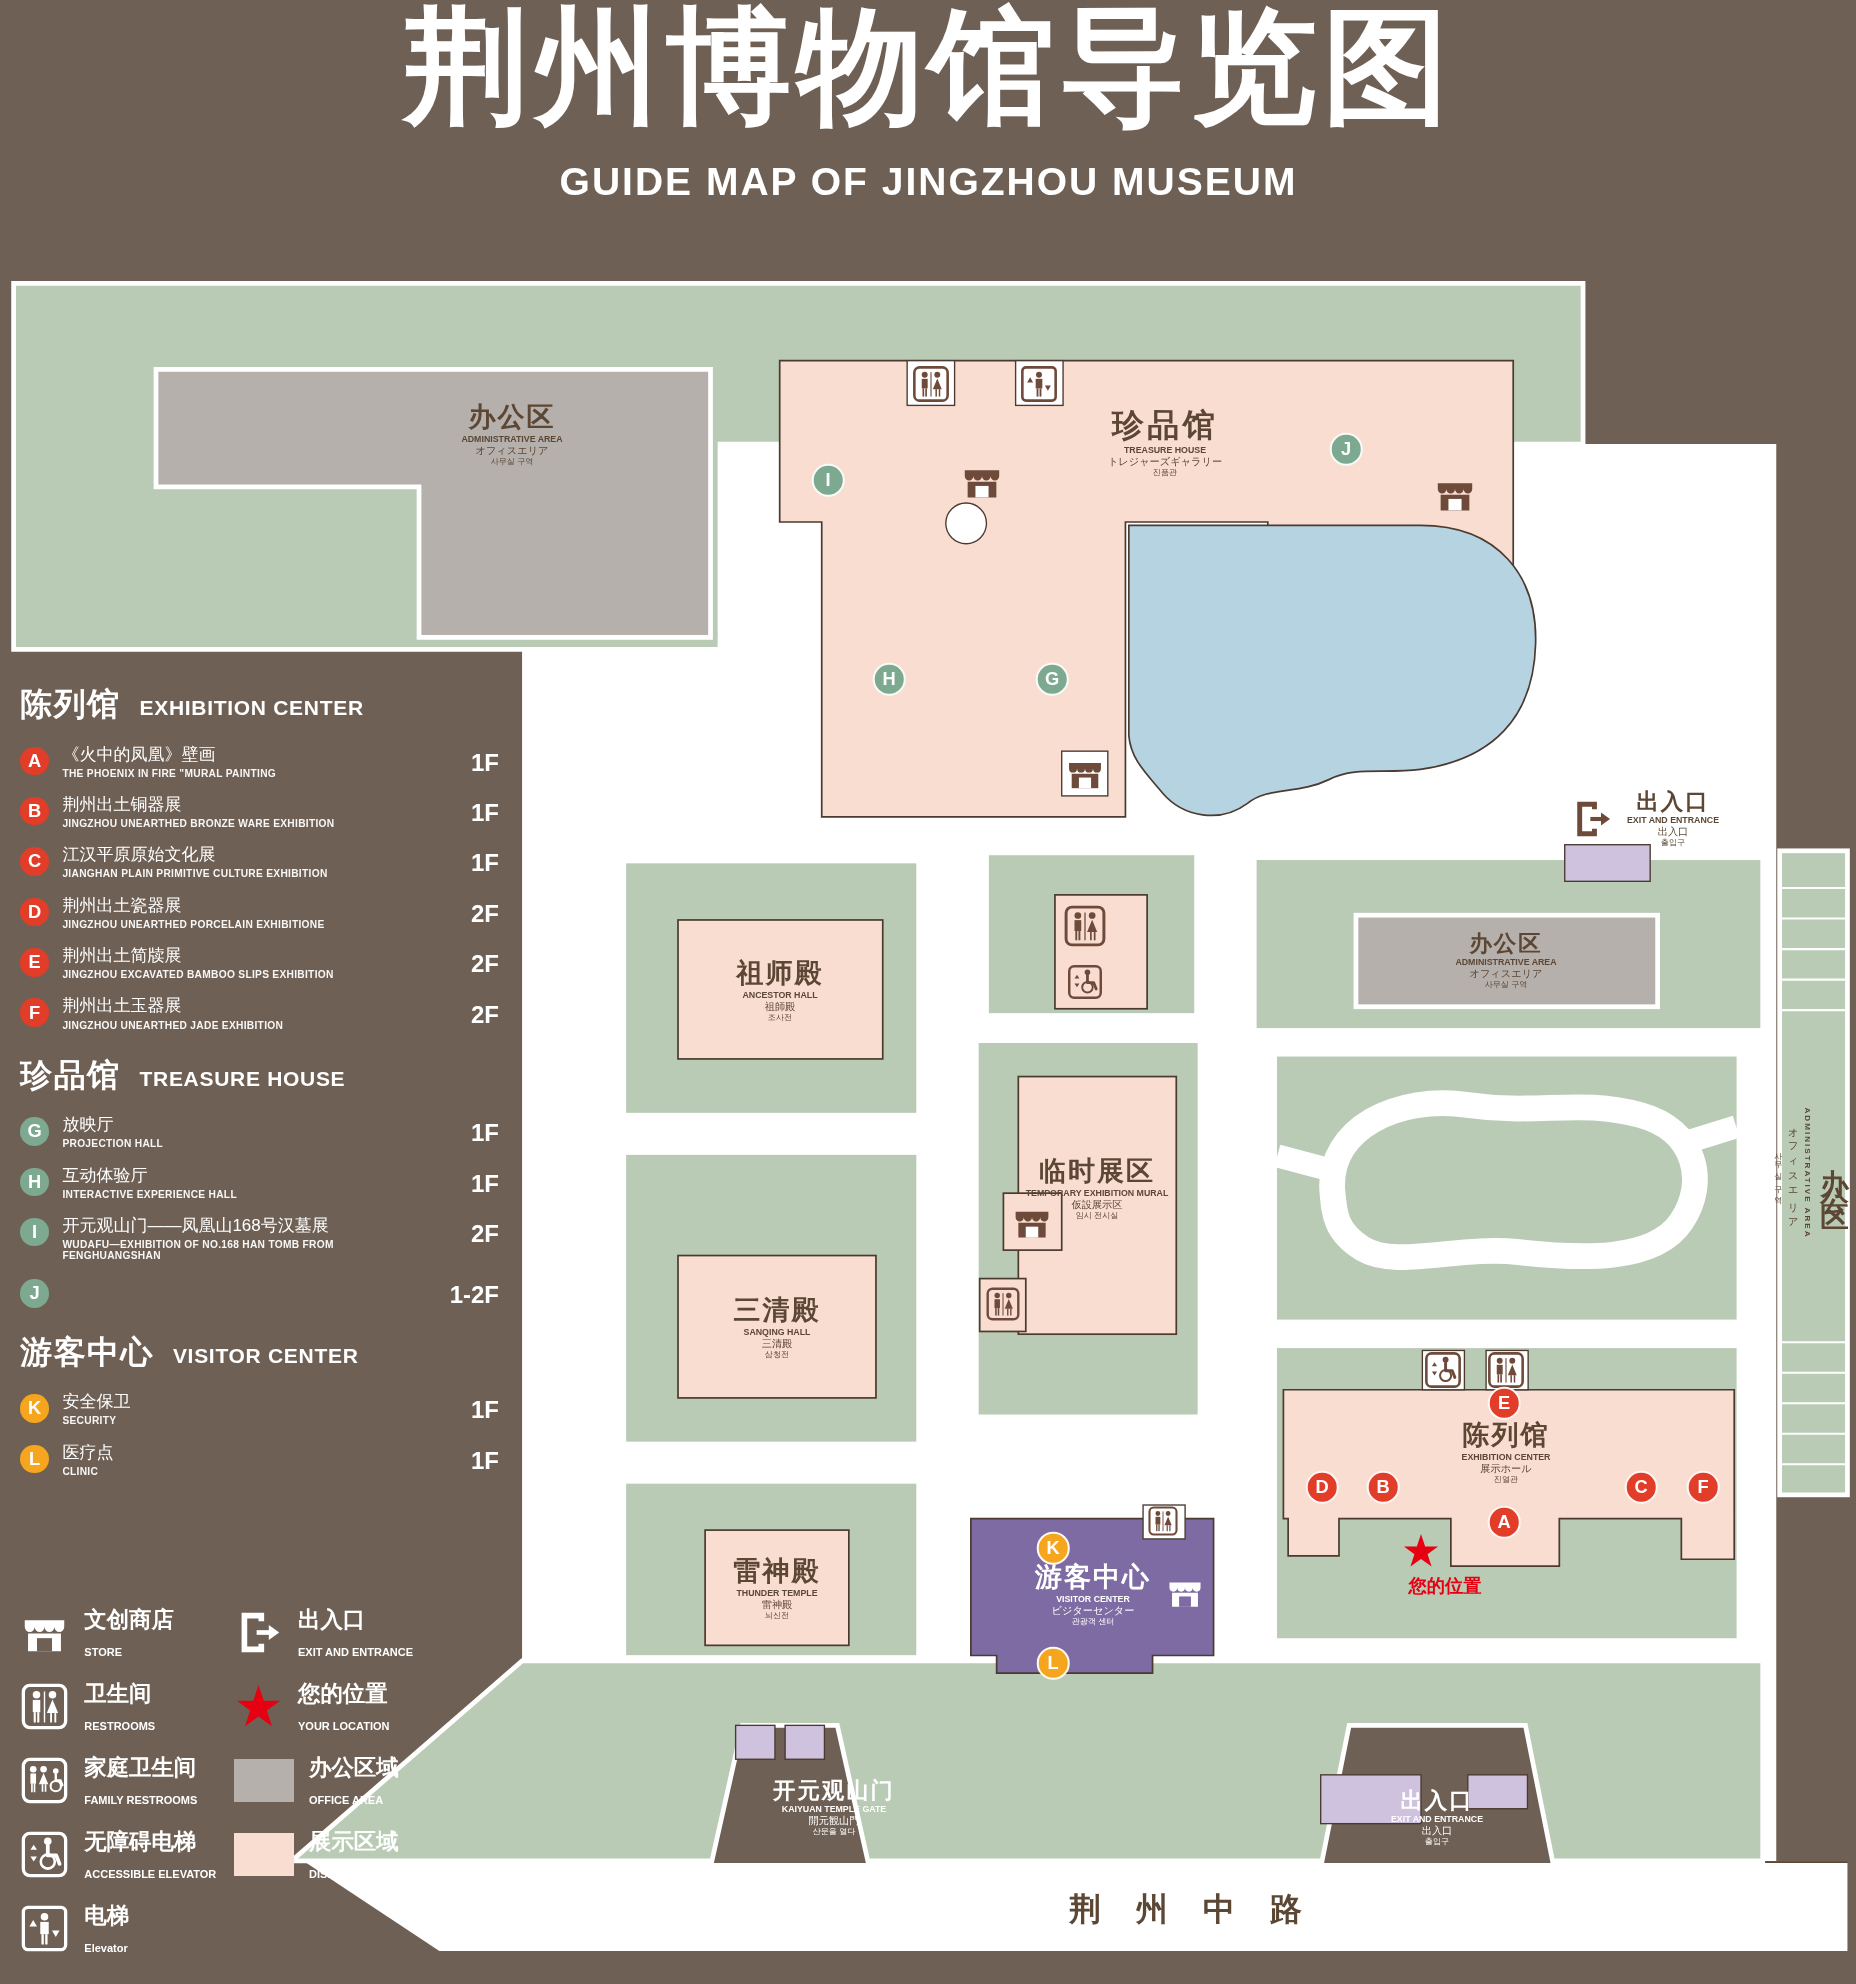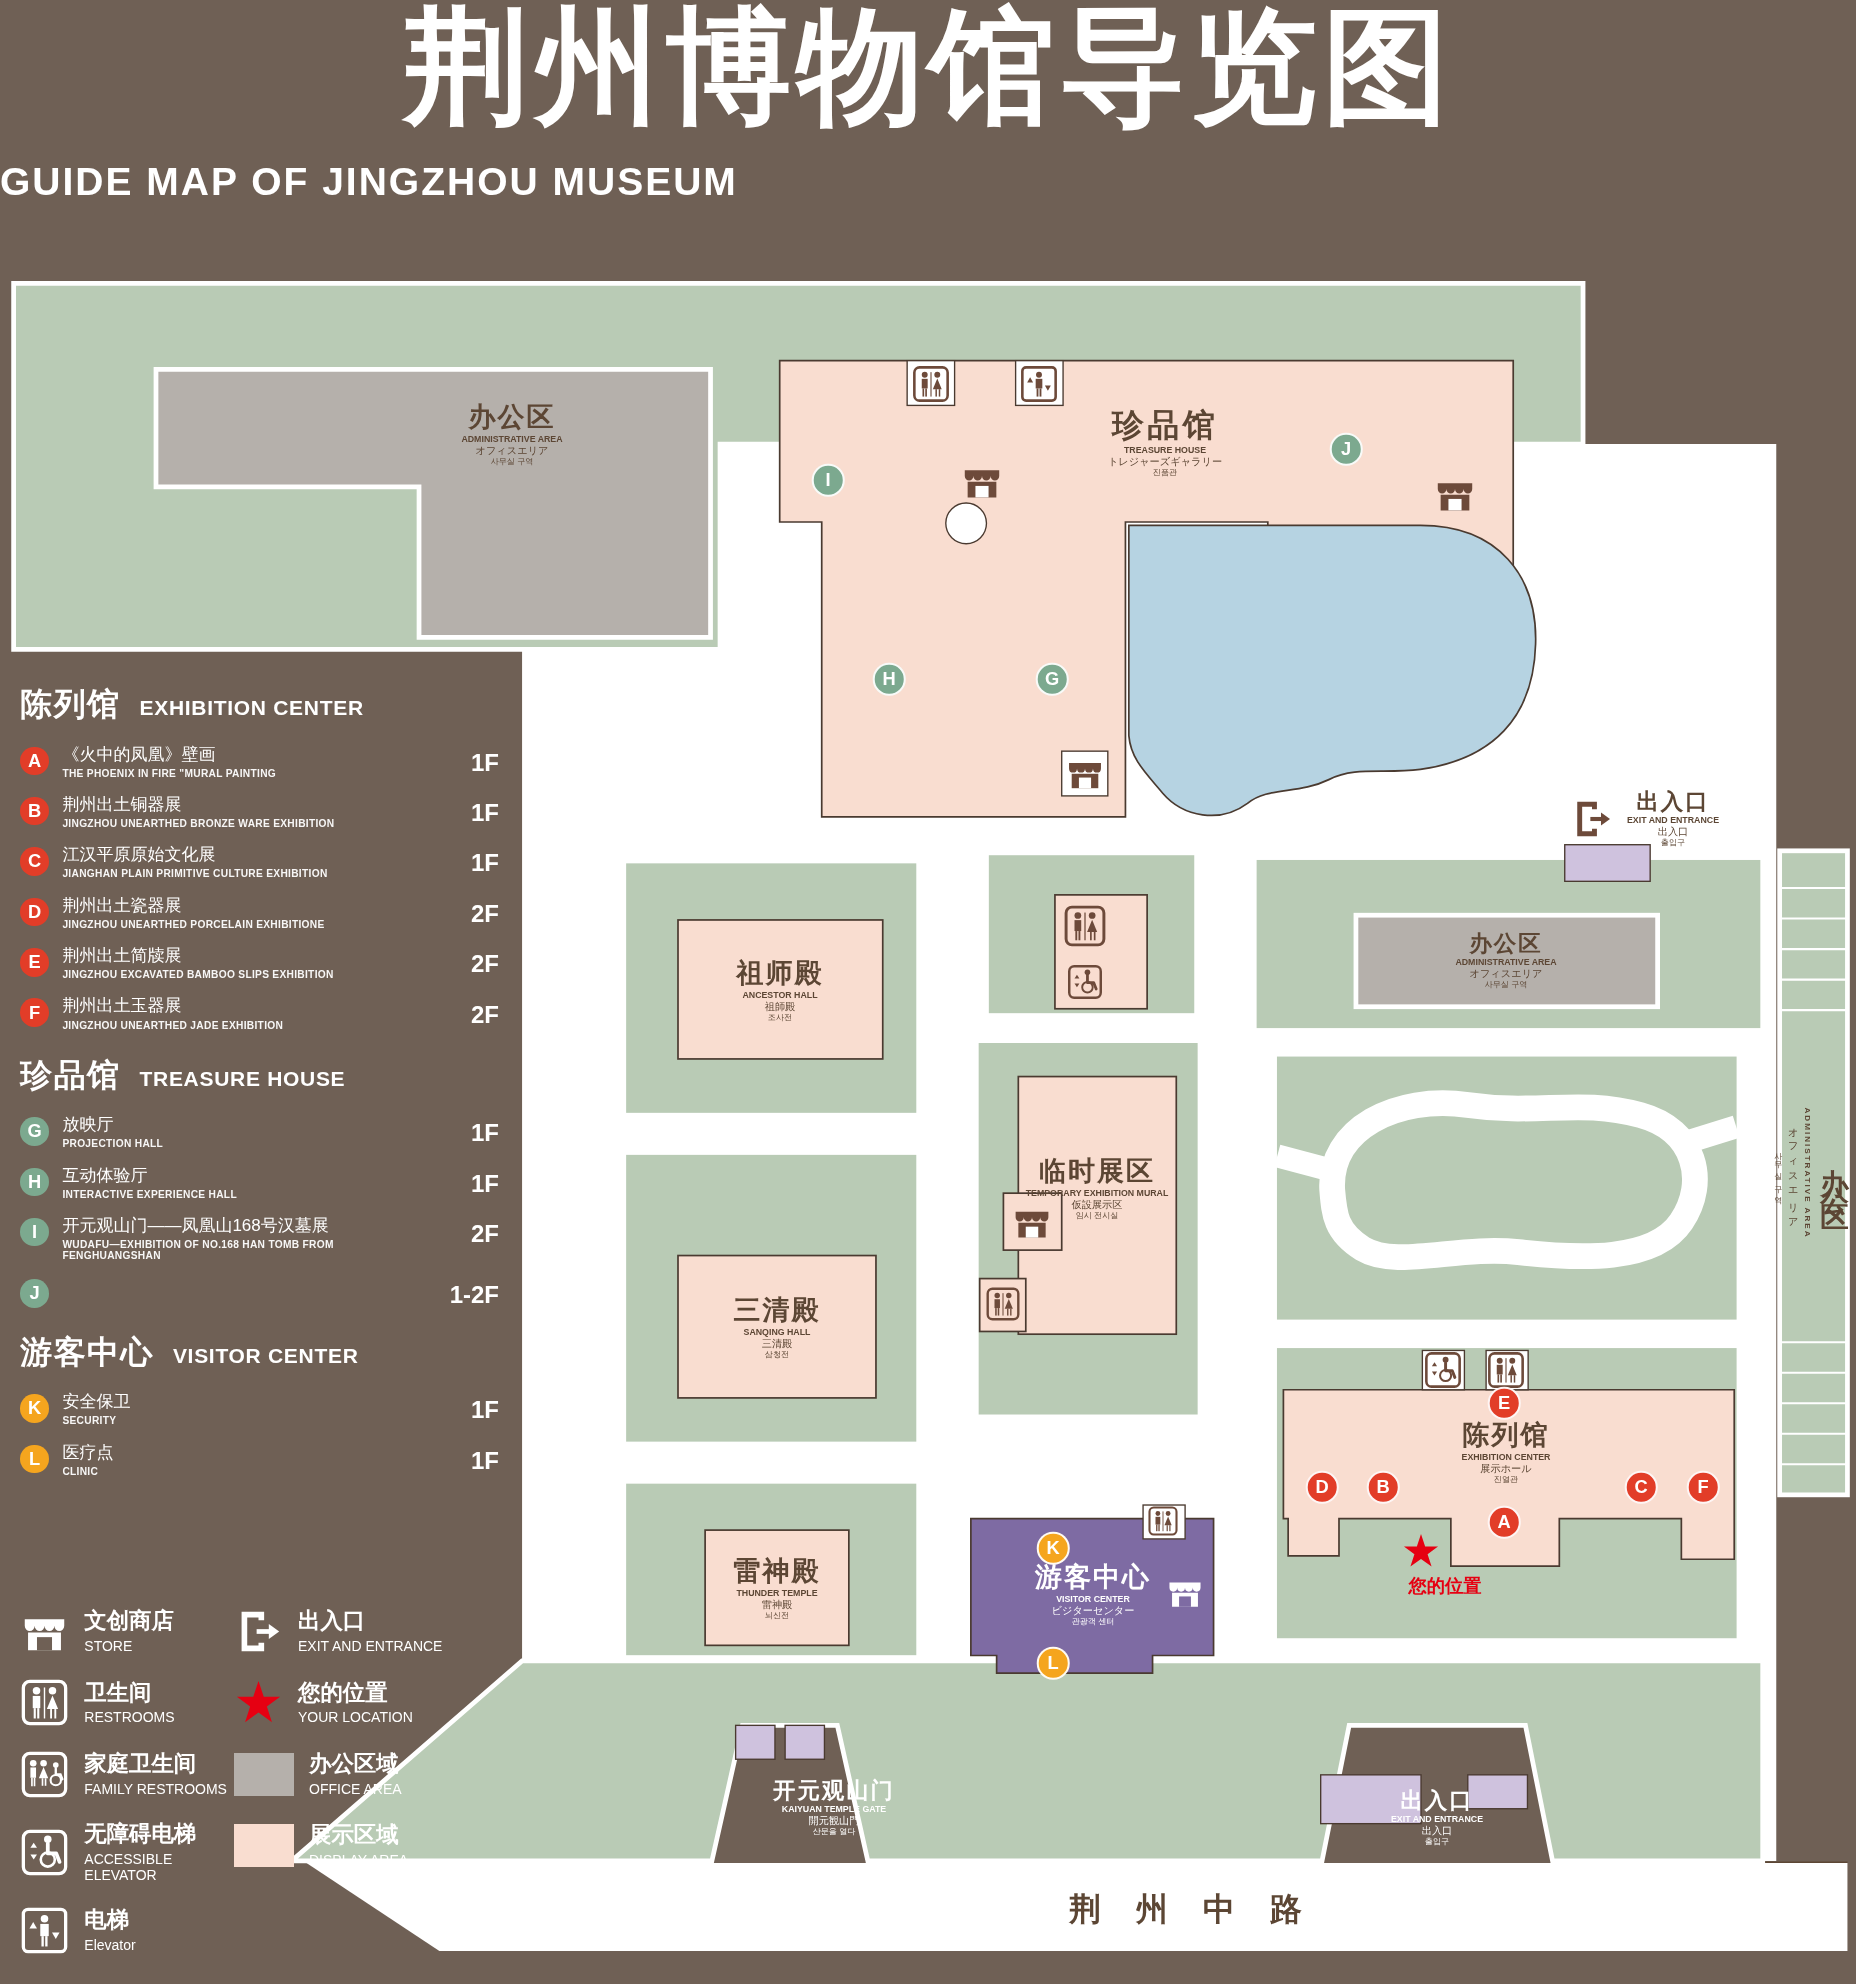--- a/index.html
+++ b/index.html
@@ -1,20 +1,20 @@
 <!DOCTYPE html>
 <html style="font-size:11px"><head>
 <meta charset="utf-8">
 <style>
   html,body{margin:0;padding:0;width:1857px;height:1985px;background:#6f6055;
     font-family:"Liberation Sans",sans-serif;position:relative;overflow:hidden;}
   
   #main-title{position:absolute;top:-12.2px;left:0;width:1857px;text-align:center;color:#fff;
     font-size:126px;font-weight:bold;letter-spacing:5.4px;line-height:1.25;z-index:5;}
-  #sub-title{position:absolute;top:160px;left:0;width:1857px;text-align:left;color:#fff;
+  #sub-title{position:absolute;top:160px;left:0;width:1857px;text-align:center;color:#fff;
     font-size:39px;font-weight:bold;letter-spacing:2px;z-index:5;}
   
   #map{position:absolute;left:0;top:0;width:1857px;height:1985px;border-radius:31px;}
   .map-svg{position:absolute;left:0;top:0;}
   .green{fill:#b9cbb5;stroke:#ffffff;stroke-width:7;}
   .pink{fill:#f9ddd0;stroke:#4a3a30;stroke-width:2.5;}
   .grayb{fill:#b5b0ab;stroke:#ffffff;stroke-width:7;}
   .lpurple{fill:#cfc2de;stroke:#4a3a30;stroke-width:2;}
   .whitebox{fill:#ffffff;stroke:#4a3a30;stroke-width:2;}
   .map-label{position:absolute;transform:translate(-50%,-50%);text-align:center;color:#5c4634;
@@ -53,21 +53,21 @@
   .l-en{font-size:10.2px;font-weight:bold;opacity:.95;margin-top:2.7px;max-width:366px;letter-spacing:0.3px;}
   .l-floor{position:absolute;right:16.3px;top:4.1px;font-size:24px;font-weight:bold;}
   .symbol-col{position:absolute;z-index:10;}
   #symbols-col1{left:20.3px;top:1608px;width:207px;}
   #symbols-col2{left:234px;top:1608px;width:292px;}
   .symbol-item{display:flex;align-items:center;gap:15px;margin-bottom:24.4px;min-height:47px;}
   .symbol-icon{width:49px;height:47px;flex:0 0 auto;display:flex;align-items:center;justify-content:center;}
   .symbol-icon svg{width:100%;height:100%;}
   .swatch{width:60px;height:43px;flex:0 0 auto;}
   .s-zh{font-size:22.4px;font-weight:bold;color:#fff;line-height:1.1;}
-  .s-en{font-size:14px;font-weight:normal;color:#fff;margin-top:4px;}
+  .s-en{font-size:11px;font-weight:bold;color:#fff;margin-top:13px;}
 </style>
 </head>
 <body>
 
 <div id="main-title">荆州博物馆导览图</div>
 <div id="sub-title">GUIDE MAP OF JINGZHOU MUSEUM</div>
 
 <div id="map">
 
   <svg class="map-svg" width="1857" height="1985" viewBox="0 0 2739 2928">

